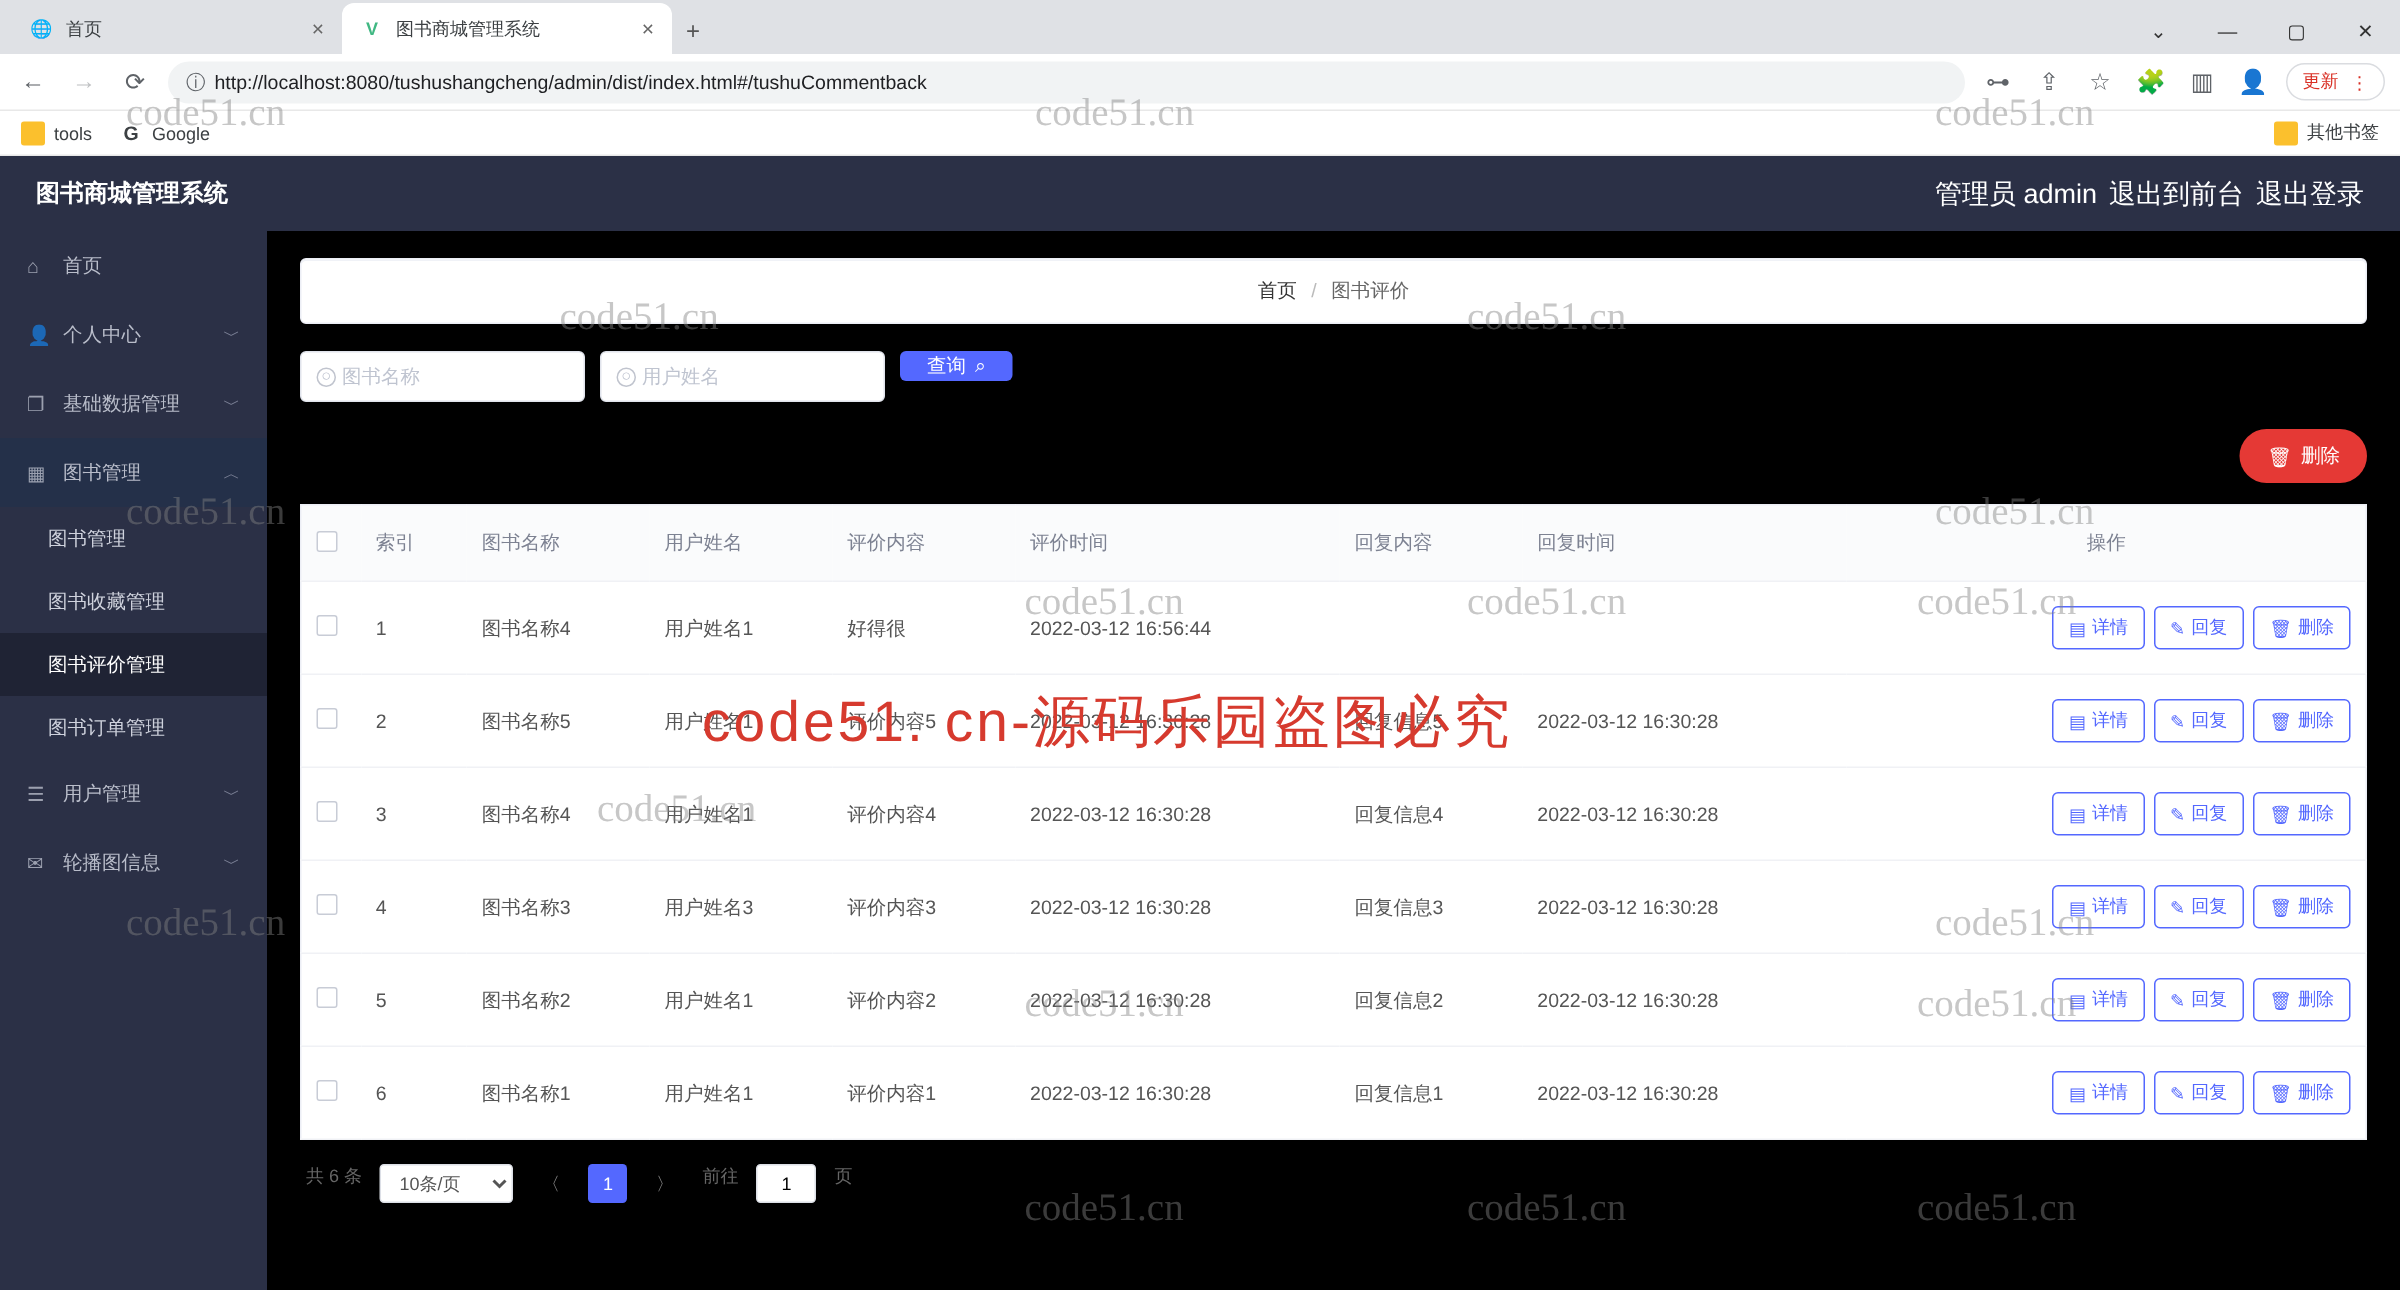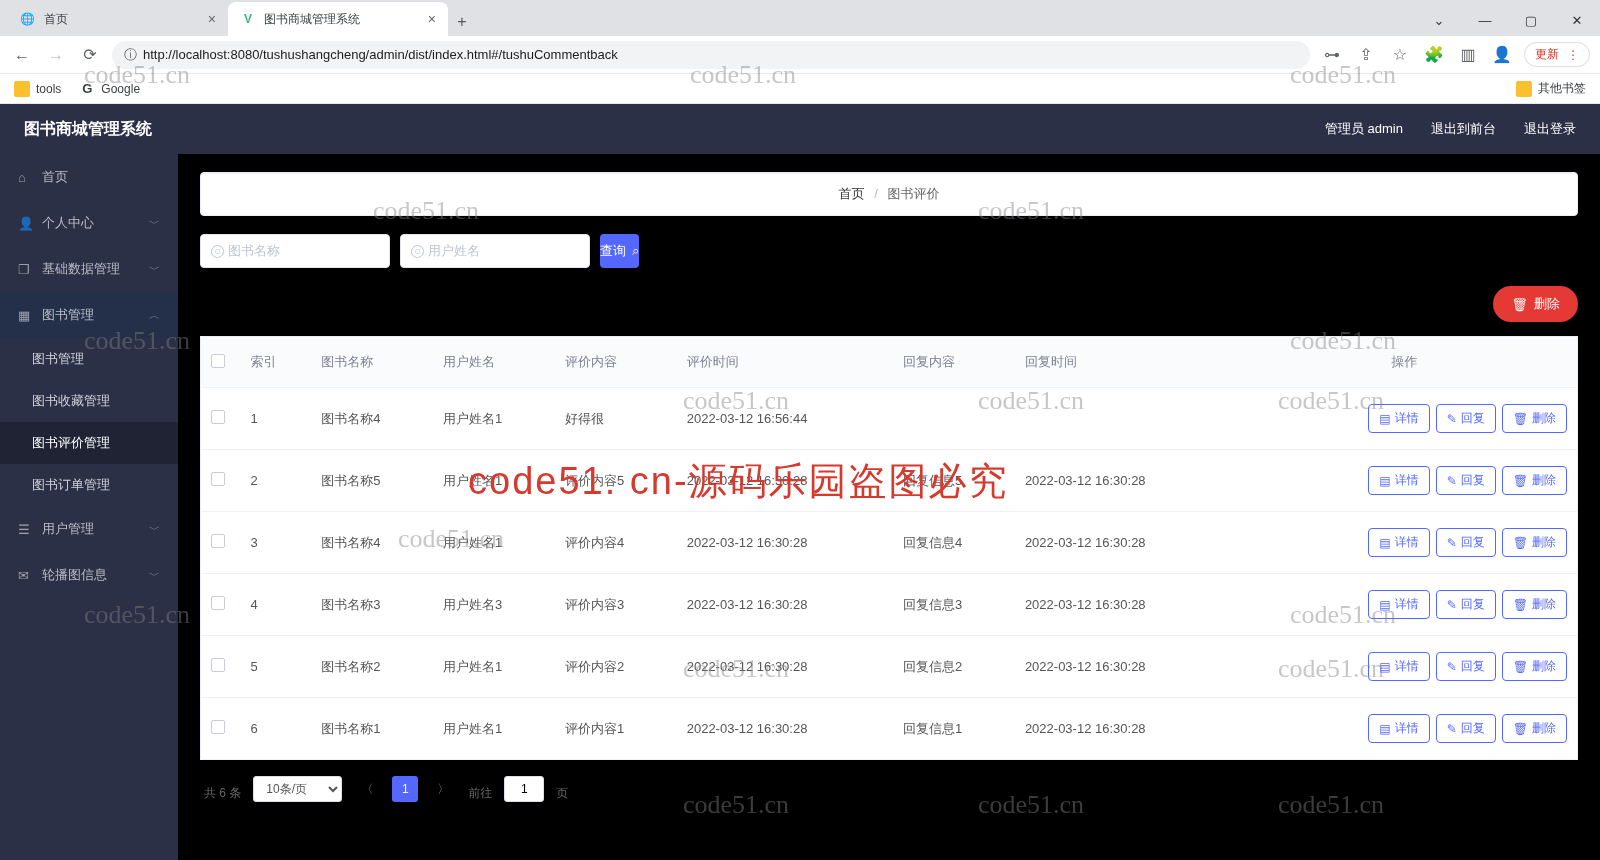--- a/index.html
+++ b/index.html
@@ -21,46 +21,46 @@
 .addr-right{display:flex;gap:10px;align-items:center}
 .update-btn{border:1px solid #dadce0;border-radius:14px;padding:3px 10px;font-size:12px;color:#d93025;display:flex;align-items:center;gap:8px}
 .bookmarks{height:30px;background:#fff;display:flex;align-items:center;padding:0 14px;gap:18px;font-size:12px;color:#3c4043;border-bottom:1px solid #e8e8e8}
 .bm{display:flex;align-items:center;gap:6px}
 .bm-ico{width:16px;height:16px;background:#fbc02d;border-radius:2px}
 .bm-g{width:16px;height:16px;display:flex;align-items:center;justify-content:center;font-weight:bold;font-size:13px}
 .other-bm{margin-left:auto}
 .app{flex:1;display:flex;flex-direction:column;min-height:0}
 .app-header{height:50px;background:#2b3046;color:#fff;display:flex;align-items:center;padding:0 24px}
 .app-title{font-size:16px;font-weight:bold}
-.app-header-right{margin-left:auto;display:flex;gap:28px;font-size:13px}
+.app-header-right{margin-left:auto;display:flex;gap:8px;font-size:18px}
 .app-body{flex:1;display:flex;min-height:0}
 .sidebar{width:178px;background:#2b3046;color:#b9bdca;overflow:auto;font-size:13px}
 .side-item{height:46px;display:flex;align-items:center;padding:0 18px;gap:10px;cursor:pointer}
 .side-item .chev{margin-left:auto;font-size:11px;color:#7b8096}
 .side-item .ico{width:14px;opacity:.8}
 .side-sub{height:42px;display:flex;align-items:center;padding-left:32px;color:#cfd2dd}
 .side-sub.active{background:#1f2334;color:#fff}
 .side-item.expanded{background:#243049}
 .main{flex:1;padding:18px 22px 0 22px;overflow:auto;background:#000000}
 .crumb{background:#fff;border:1px solid #eceef5;border-radius:4px;padding:12px;text-align:center;font-size:13px;color:#666;margin-bottom:18px;box-shadow:inset 0 1px 0 #f0f2f7}
 .crumb .link{color:#333}
 .crumb .sep{color:#bbb;margin:0 6px}
 .filters{display:flex;gap:10px;margin-bottom:18px}
 .inp{width:190px;height:34px;border:1px solid #e1e4ec;border-radius:4px;background:#fff;display:flex;align-items:center;padding:0 10px;color:#bfc4d0;font-size:13px;gap:4px}
 .inp .ph-ico{font-size:11px;border:1px solid #c0c4ce;border-radius:50%;width:13px;height:13px;display:inline-flex;align-items:center;justify-content:center}
-.btn-search{height:34px;padding:0 0;background:#5468ff;color:#fff;border:none;border-radius:4px;font-size:13px;display:flex;align-items:center;gap:6px;cursor:pointer}
+.btn-search{height:20px;padding:0 18px;background:#5468ff;color:#fff;border:none;border-radius:4px;font-size:13px;display:flex;align-items:center;gap:6px;cursor:pointer}
 .toolbar{display:flex;justify-content:flex-end;margin-bottom:14px}
 .btn-del{height:36px;padding:0 18px;background:#e53935;color:#fff;border:none;border-radius:18px;font-size:13px;display:flex;align-items:center;gap:6px;cursor:pointer}
 .table{width:100%;background:#fff;border:1px solid #eceef5;border-collapse:collapse;font-size:13px;color:#555}
 .table th,.table td{padding:16px 10px;border-bottom:1px solid #f0f1f5;text-align:left}
 .table th{color:#7d8292;font-weight:normal;background:#fafbfc}
 .table td.ops{white-space:nowrap;text-align:right}
 .cb{width:14px;height:14px;border:1px solid #c8ccd6;border-radius:2px;display:inline-block;background:#fff}
 .mini-btn{display:inline-flex;align-items:center;gap:4px;border:1px solid #5468ff;color:#5468ff;background:#fff;border-radius:4px;padding:5px 10px;font-size:12px;margin-left:6px;cursor:pointer}
-.pager{display:flex;align-items:flex-end;gap:12px;padding:16px 4px;font-size:12px;color:#666}
+.pager{display:flex;align-items:flex-start;gap:12px;padding:16px 4px;font-size:12px;color:#666}
 .sel{height:26px;border:1px solid #dcdfe6;border-radius:3px;padding:0 18px 0 8px;font-size:12px;color:#555;background:#fff}
 .pg-btn{min-width:26px;height:26px;display:inline-flex;align-items:center;justify-content:center;color:#888;cursor:pointer}
 .pg-btn.cur{background:#5468ff;color:#fff;border-radius:3px}
 .pg-input{width:40px;height:26px;border:1px solid #dcdfe6;border-radius:3px;text-align:center;font-size:12px}
 .wm{position:absolute;color:rgba(130,130,130,.45);font-size:26px;pointer-events:none;font-family:Liberation Serif, serif}
 .wm-big{position:absolute;color:#d63a2e;font-size:38px;font-weight:500;pointer-events:none;letter-spacing:2px}
 .stage{position:relative}
 </style>
 </head>
 <body>

